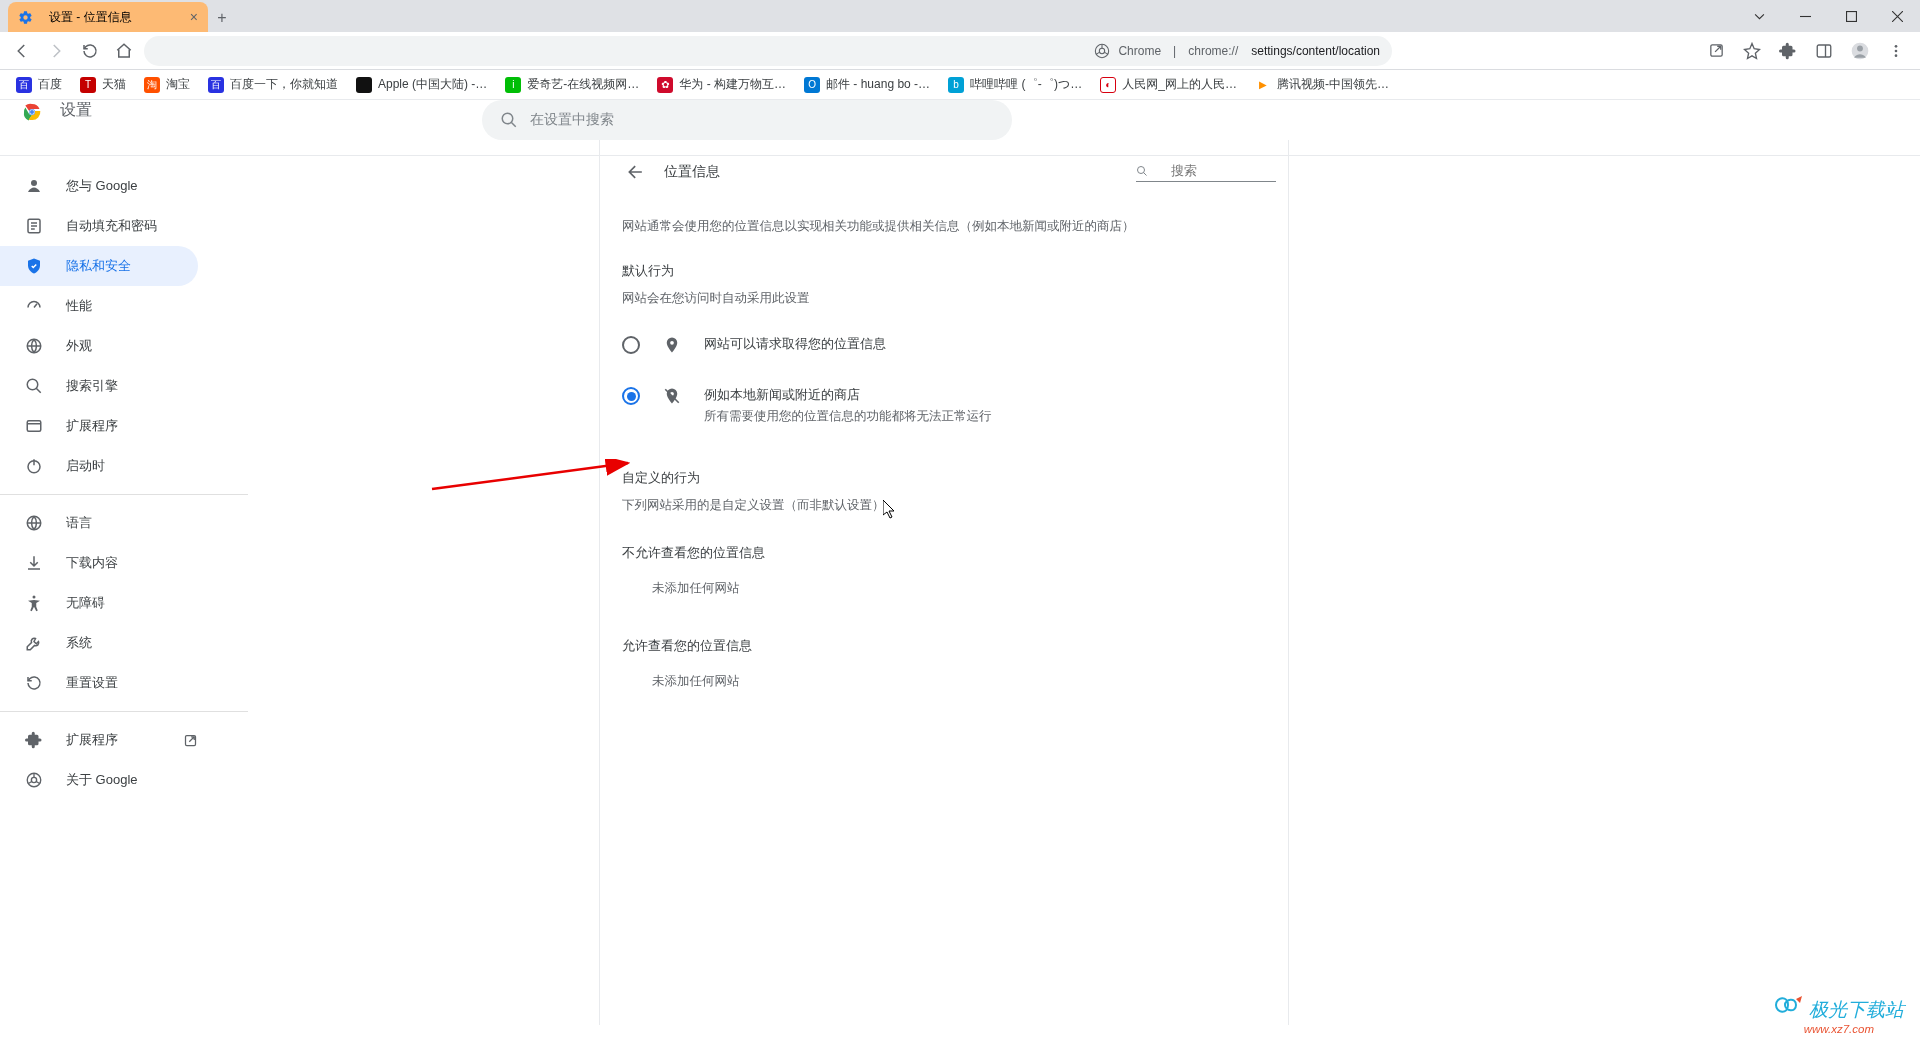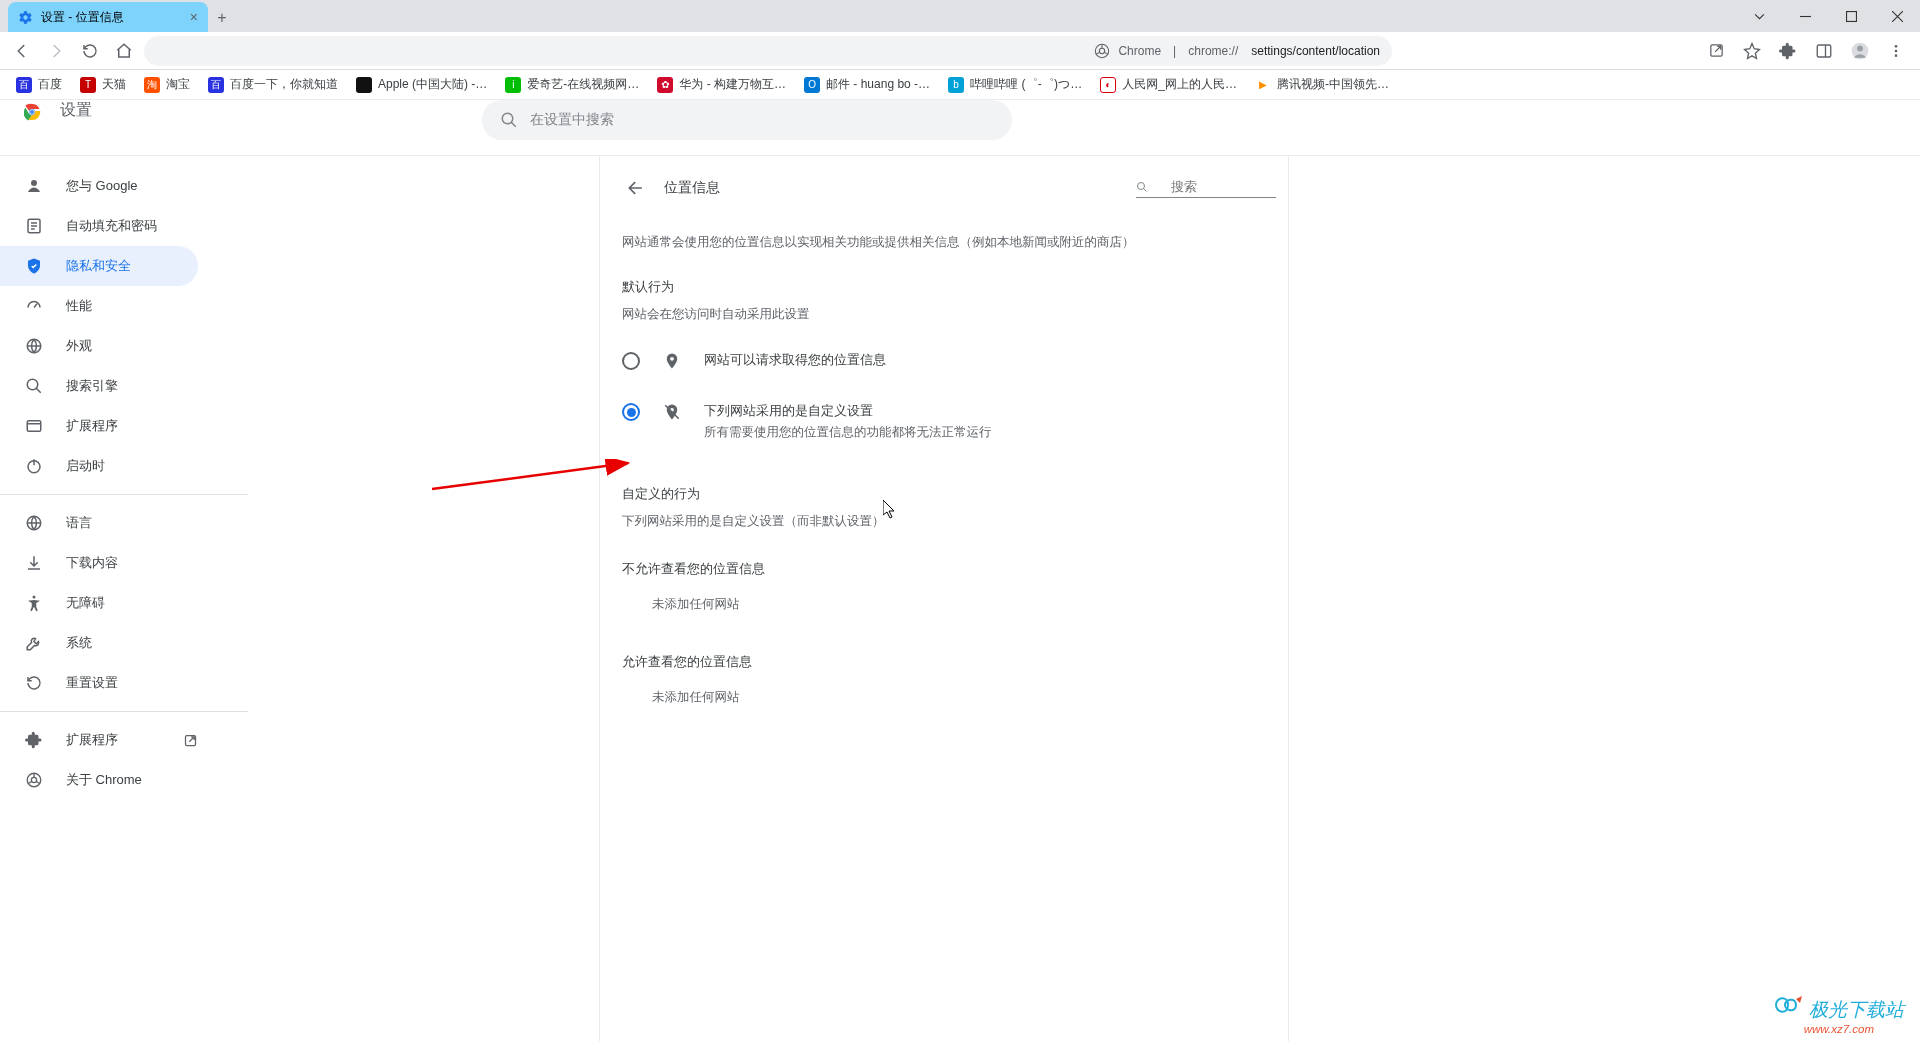--- a/index.html
+++ b/index.html
@@ -1,20 +1,20 @@
 <!DOCTYPE html>
 <html><head>
 <meta charset="utf-8">
 <style>
   * { margin: 0; padding: 0; box-sizing: border-box; font-family: "Microsoft YaHei", Arial, sans-serif; }
   body { width: 1920px; height: 1041px; background: #fff; overflow: hidden; position: relative; }
 
   
   .titlebar { height: 32px; background: #dfe1e5; display: flex; align-items: flex-end; padding-left: 8px; }
-  .tab { display: flex; align-items: center; height: 30px; background: #7dd3fc; border-radius: 8px 8px 0 0; padding: 0 10px; gap: 8px; font-size: 12px; min-width: 200px; }
+  .tab { display: flex; align-items: center; height: 30px; background: #fdba74; border-radius: 8px 8px 0 0; padding: 0 10px; gap: 16px; font-size: 12px; min-width: 200px; }
   .tab .tab-icon { width: 15px; height: 15px; display:flex; align-items:center; justify-content:center; }
   .tab-close { margin-left: auto; font-size: 14px; color:#5f6368; }
   .newtab { width: 28px; height: 28px; display: flex; align-items: center; justify-content: center; font-size: 16px; color:#5f6368; }
   .win-controls { margin-left: auto; display: flex; }
   .win-btn { width: 46px; height: 32px; display: flex; align-items: center; justify-content: center; color:#333; }
   .win-btn svg { width: 11px; height: 11px; }
 
   
   .toolbar { height: 38px; display: flex; align-items: center; padding: 0 8px; gap: 6px; border-bottom: 1px solid #dadce0; background:#fff; }
   .tbtn { width: 28px; height: 28px; display:flex; align-items:center; justify-content:center; color:#5f6368; border-radius:50%; }
@@ -41,21 +41,21 @@
   .content { display:flex; height: calc(100% - 156px); }
   .sidebar { width: 256px; padding-top: 10px; padding-right: 8px; }
   .side-item { height: 40px; display:flex; align-items:center; padding-left: 24px; gap: 22px; font-size: 13px; color:#3c4043; border-radius: 0 20px 20px 0; margin-right: 50px; }
   .side-item.active { background:#e8f0fe; color:#1a73e8; }
   .side-item .sicon { width:20px; height:20px; display:flex; align-items:center; justify-content:center; color:#5f6368; }
   .side-item.active .sicon { color:#1a73e8; }
   .side-divider { height:1px; background:#e0e0e0; margin: 8px 0 8px 0; }
   .external-icon { margin-left:auto; margin-right:0px; color:#5f6368; }
 
   
-  .main { flex:0 0 690px; margin-left: 343px; position:absolute; left:256px; top:156px; width:690px; padding-left: 22px; padding-right:0; border-left:1px solid #e8eaed; border-right:1px solid #e8eaed; height: calc(100% - 156px); }
+  .main { flex:0 0 690px; margin-left: 343px; position:absolute; left:256px; top:140px; width:690px; padding-left: 22px; padding-right:0; border-left:1px solid #e8eaed; border-right:1px solid #e8eaed; height: calc(100% - 156px); }
   .main-inner { padding: 12px 8px 0 0; }
   .panel-header { display:flex; align-items:center; height:40px; gap: 14px; padding-right:4px; }
   .panel-title { font-size:14px; color:#3c4043; }
   .panel-search { margin-left:auto; display:flex; align-items:center; border-bottom: 1px solid #80868b; width:140px; gap:23px; padding-bottom:2px; }
   .panel-search input { border:none; outline:none; font-size:13px; color:#5f6368; width:100%; background:transparent; }
   .desc { font-size:12.5px; color:#5f6368; margin-top: 24px; line-height:1.6; }
   .sect-title { font-size:13px; color:#3c4043; margin-top: 26px; }
   .sect-sub { font-size:12.5px; color:#5f6368; margin-top: 10px; }
   .radio-row { display:flex; align-items:flex-start; gap: 22px; margin-top: 24px; padding: 4px 0; }
   .radio { width:18px; height:18px; border:2px solid #5f6368; border-radius:50%; display:flex; align-items:center; justify-content:center; flex-shrink:0; margin-top:1px; }
@@ -404,21 +404,21 @@
     <div class="side-item">
         <span class="sicon">
           <svg width="18" height="18" viewBox="0 0 24 24" fill="none" stroke="#5f6368" stroke-width="1.8">
             <circle cx="12" cy="12" r="9"></circle>
             <circle cx="12" cy="12" r="3.5"></circle>
             <line x1="12" y1="3" x2="12" y2="8.5"></line>
             <line x1="4" y1="17" x2="9" y2="14"></line>
             <line x1="20" y1="17" x2="15" y2="14"></line>
           </svg>
         </span>
-        <span>关于 Chrome</span>
+        <span>关于 Google</span>
       </div>
   </div>
 
   <div class="main">
     <div class="main-inner">
       <div class="panel-header">
         <div class="tbtn">
             <svg width="20" height="20" viewBox="0 0 24 24" fill="none" stroke="#5f6368" stroke-width="2">
               <path d="M19 12H5M11 5l-7 7 7 7"></path>
             </svg>
@@ -450,21 +450,21 @@
 
       <div class="radio-row">
         <div class="radio checked"></div>
         <div class="radio-icon-col">
             <svg width="18" height="18" viewBox="0 0 24 24" fill="#5f6368">
               <path d="M12 2a7 7 0 0 0-7 7c0 5.25 7 13 7 13s7-7.75 7-13a7 7 0 0 0-7-7zm0 9.5A2.5 2.5 0 1 1 14.5 9 2.5 2.5 0 0 1 12 11.5z"></path>
               <line x1="3" y1="3" x2="21" y2="21" stroke="#5f6368" stroke-width="2.2"></line>
             </svg>
           </div>
         <div>
-          <div class="radio-label">下列网站采用的是自定义设置</div>
+          <div class="radio-label">例如本地新闻或附近的商店</div>
           <div class="radio-sub">所有需要使用您的位置信息的功能都将无法正常运行</div>
         </div>
       </div>
 
       <div class="sect-title" style="margin-top:40px">自定义的行为</div>
       <div class="sect-sub">下列网站采用的是自定义设置（而非默认设置）</div>
 
       <div class="sect-title" style="margin-top:30px">不允许查看您的位置信息</div>
       <div class="list-empty">未添加任何网站</div>
 

